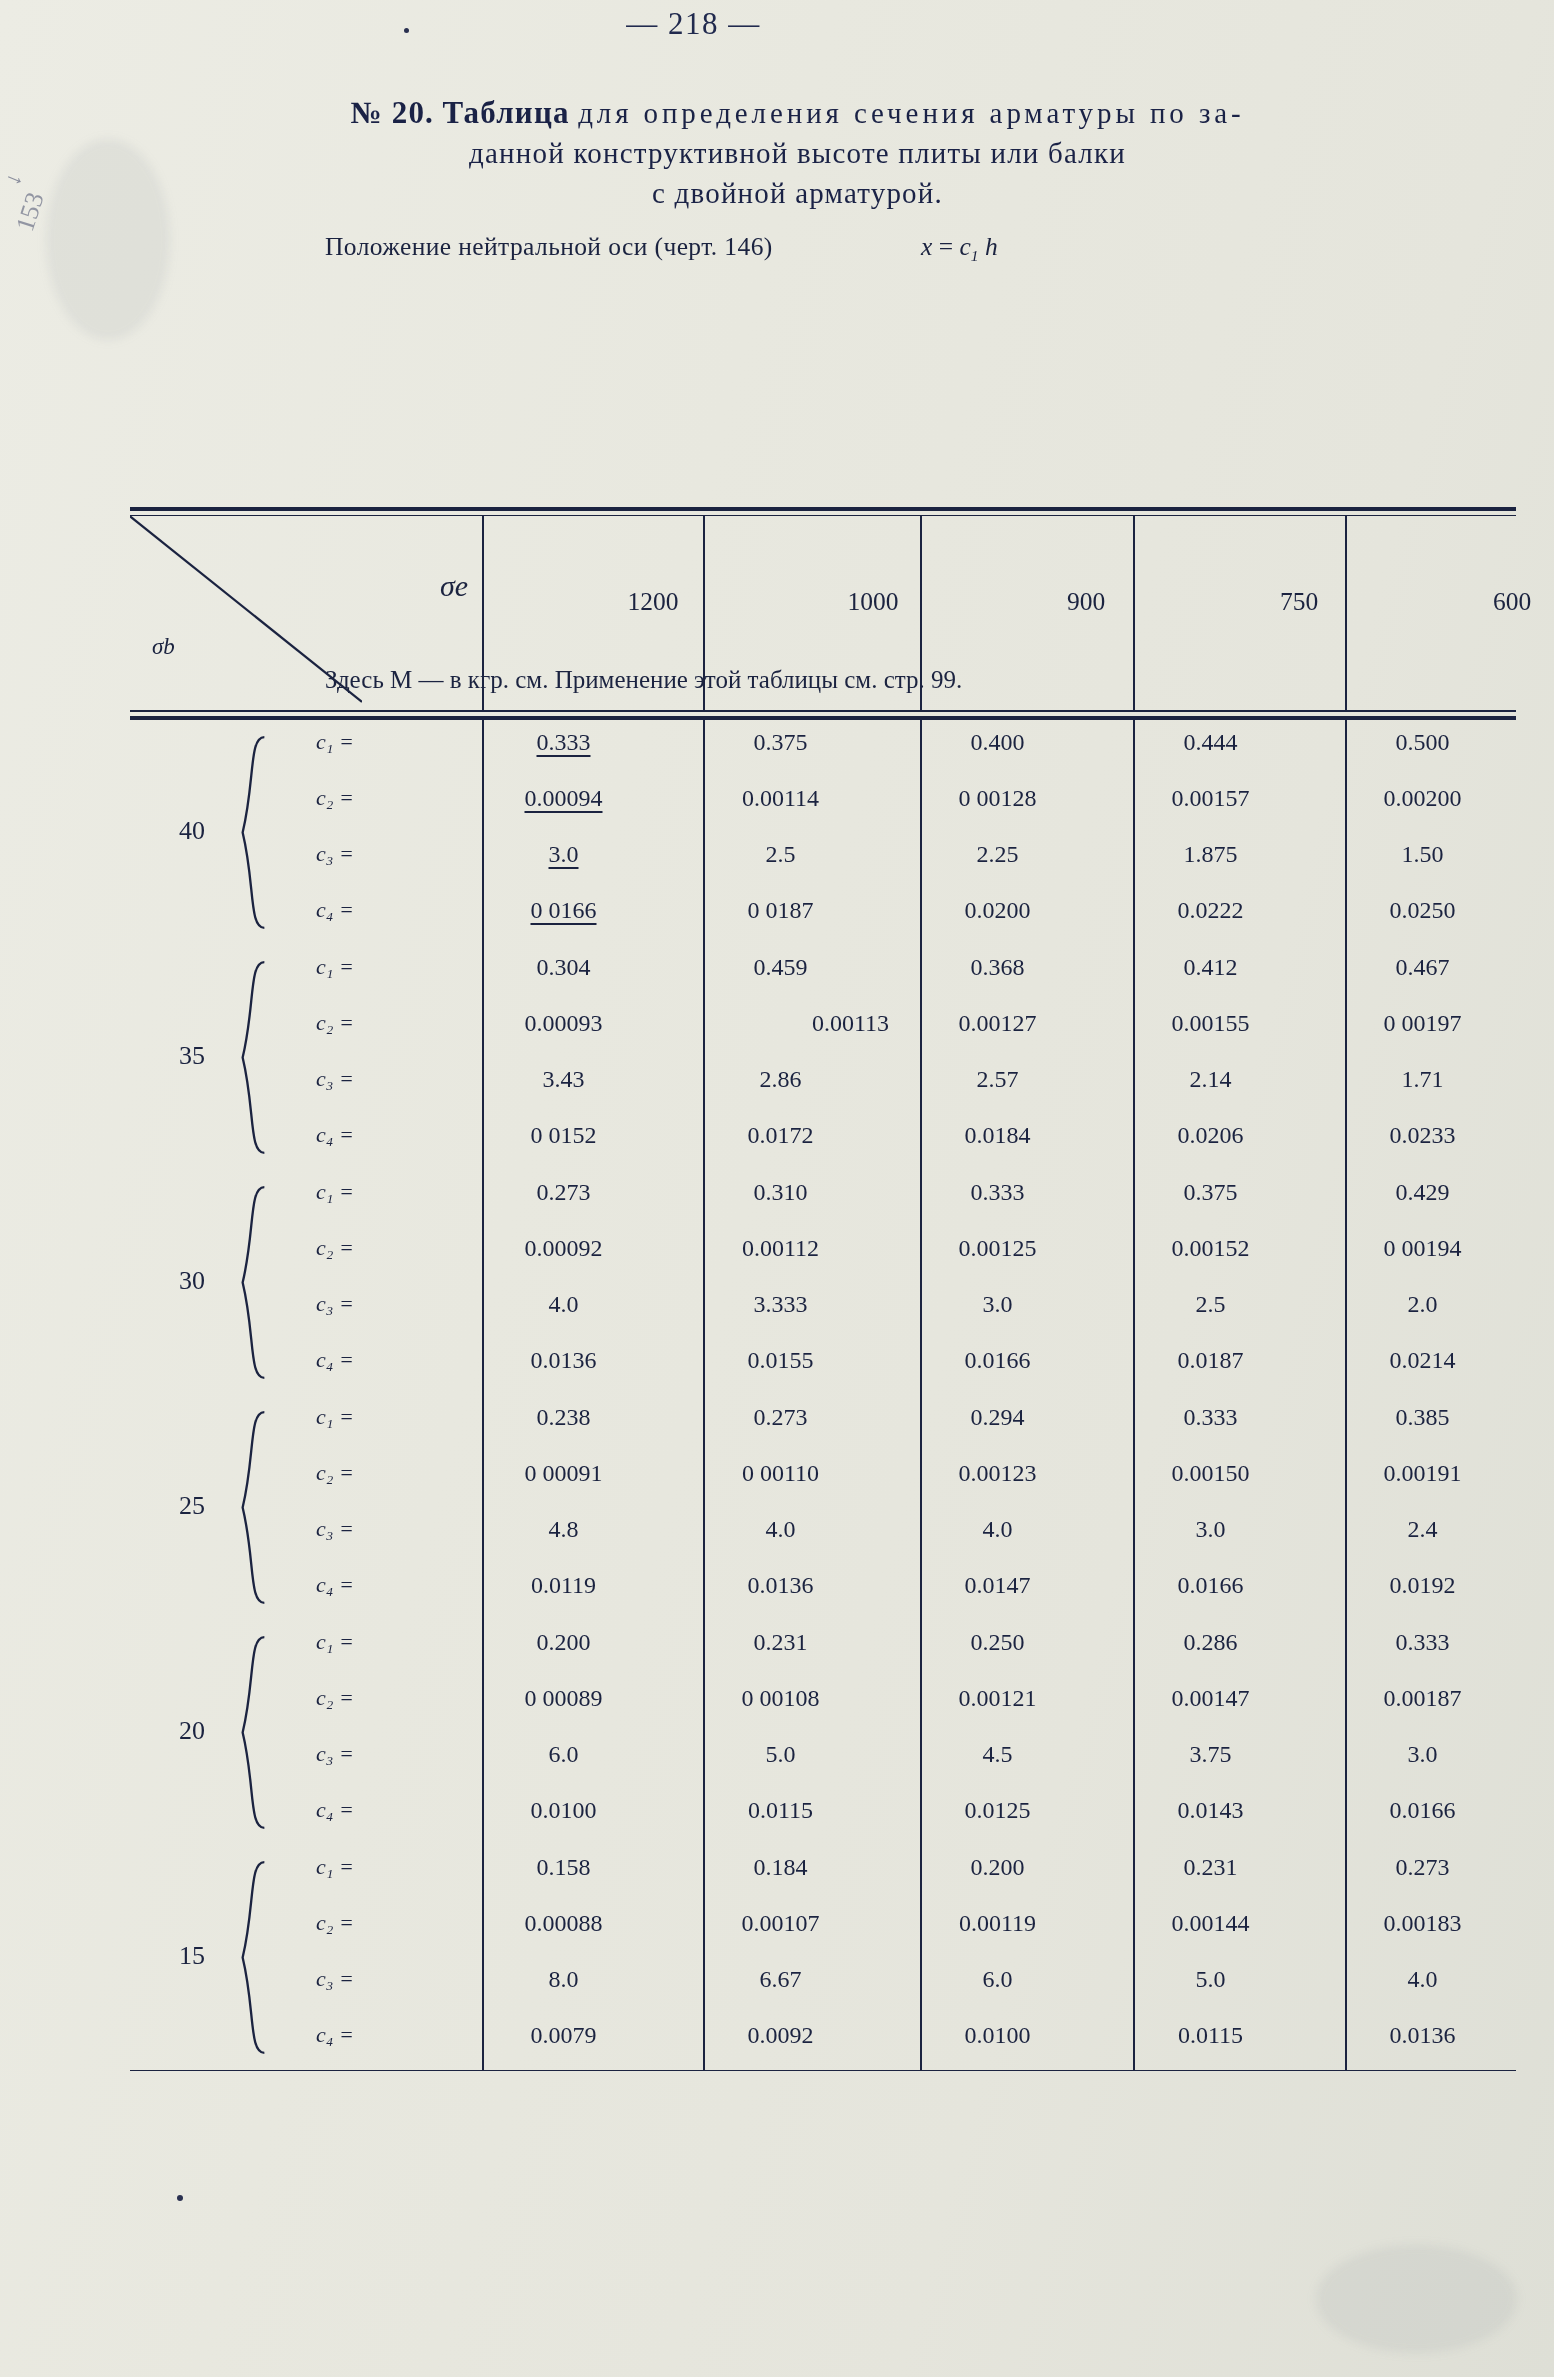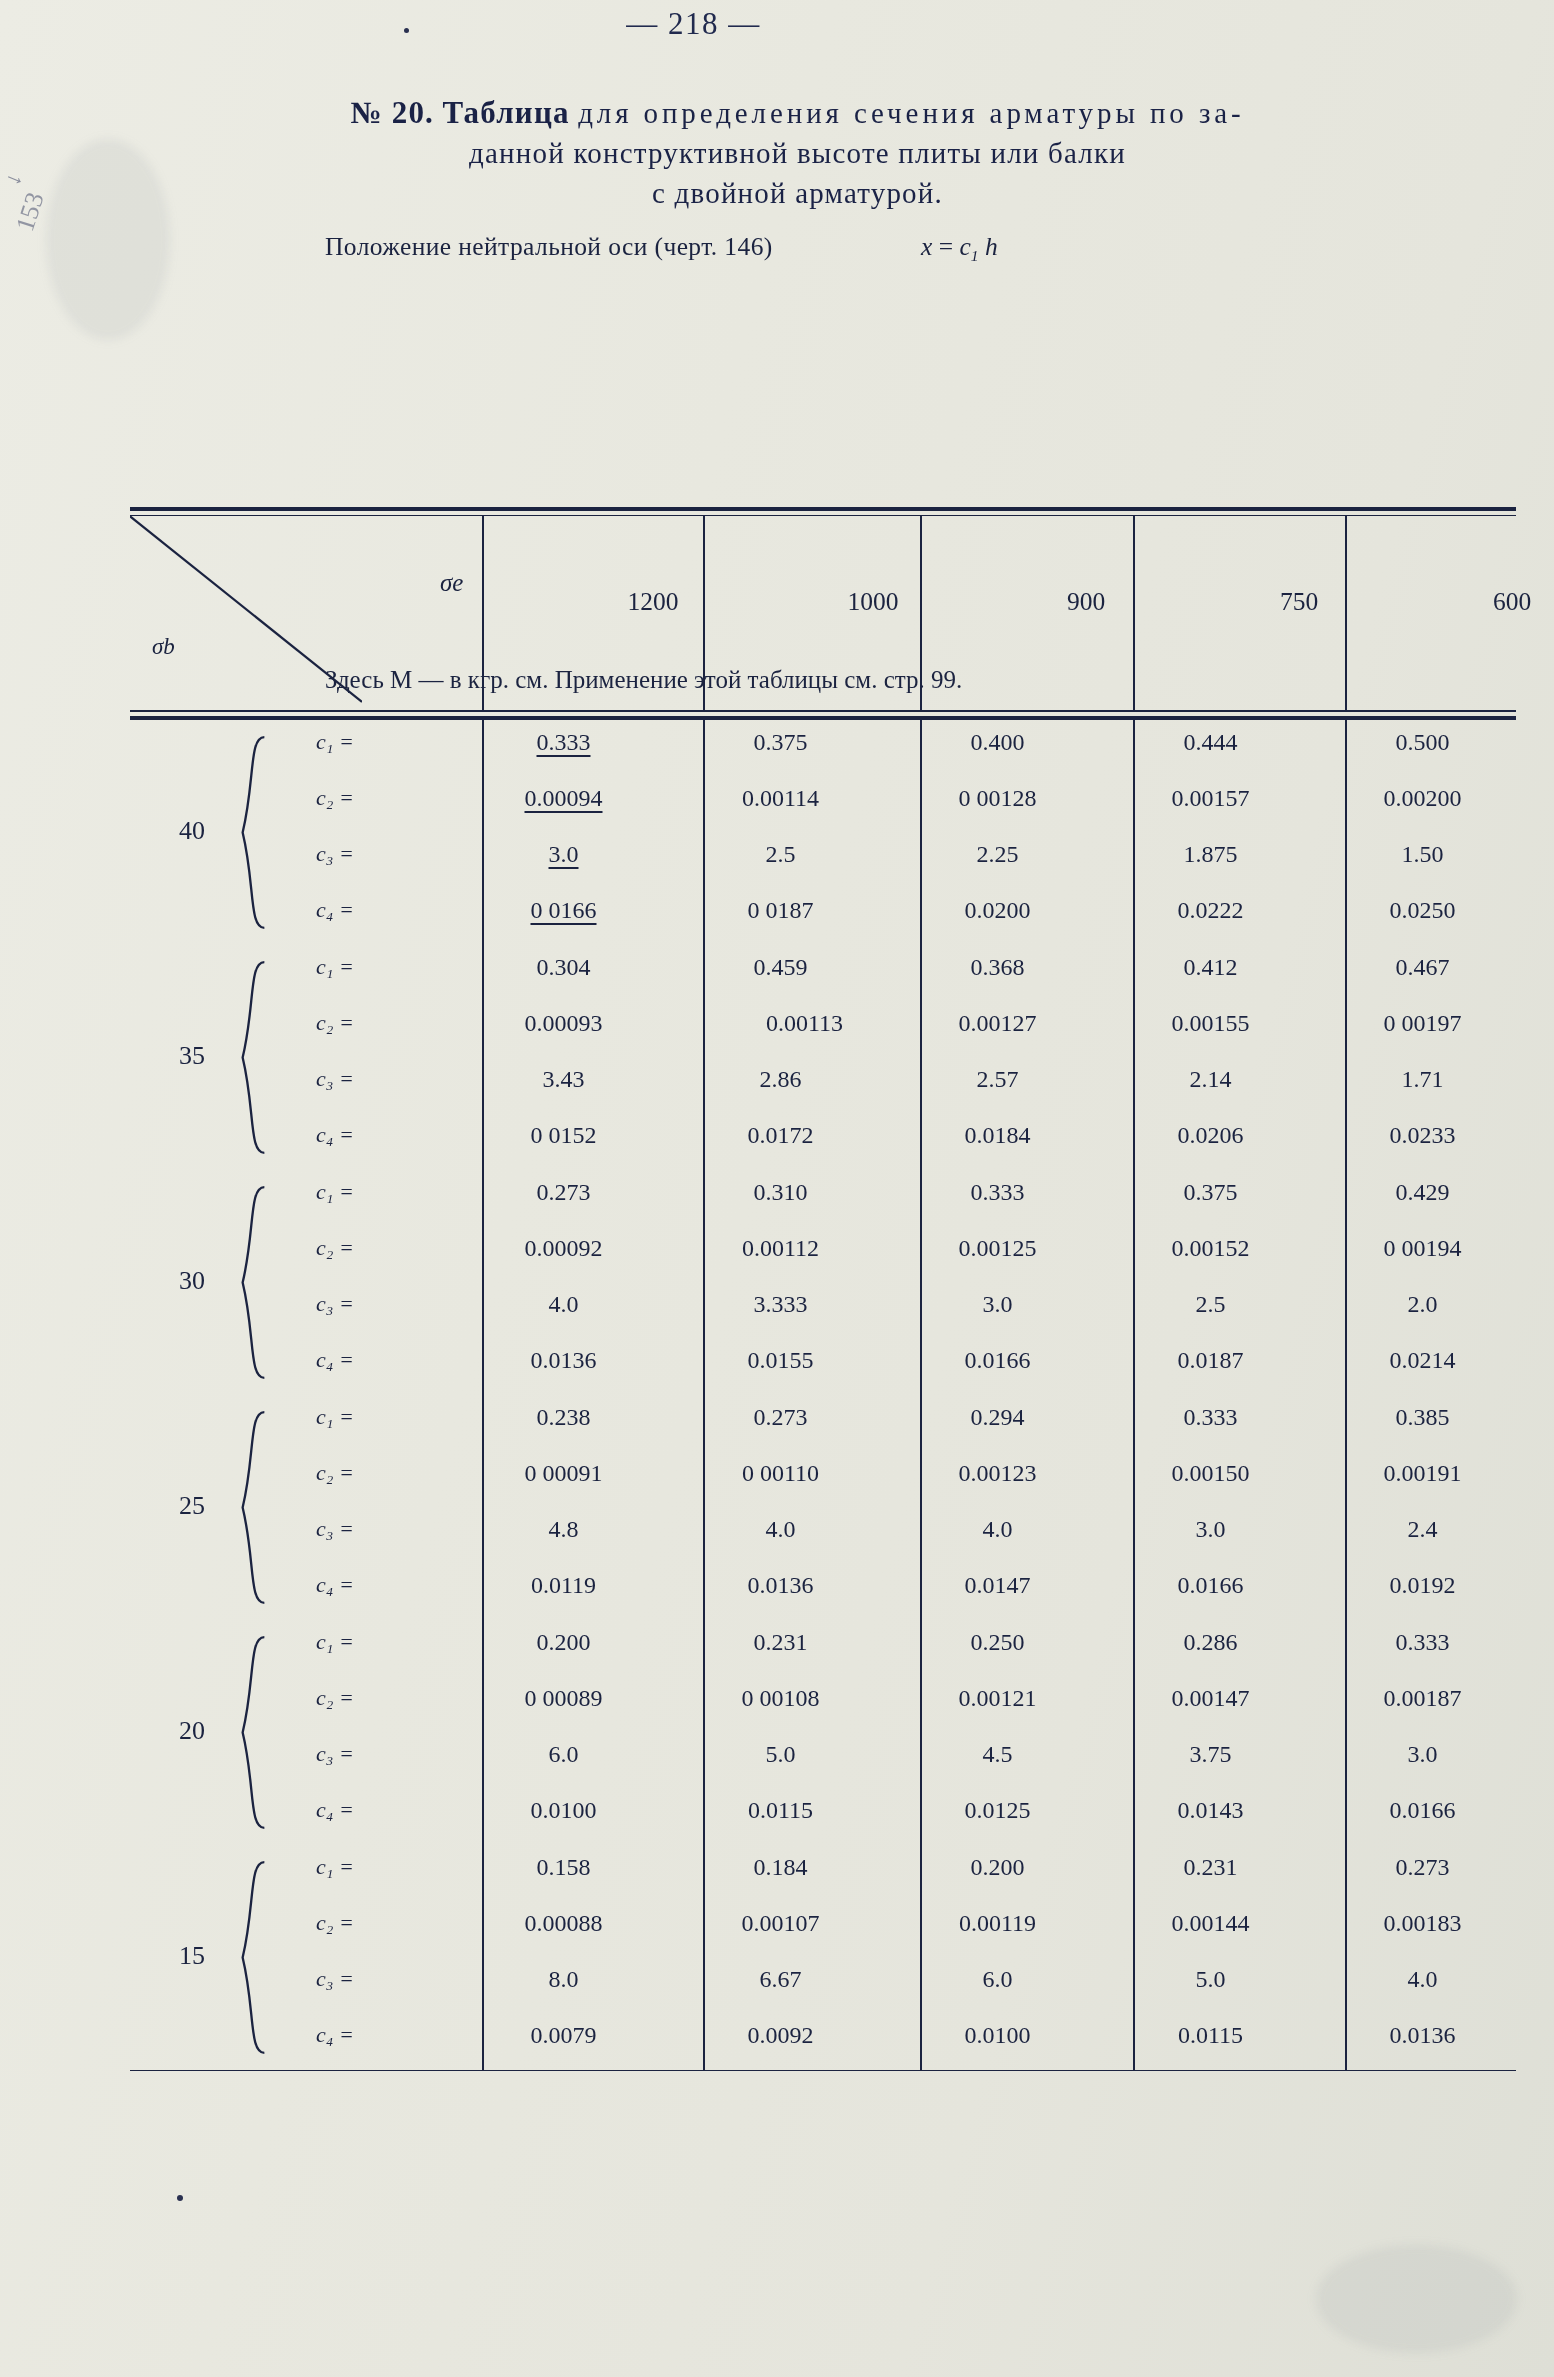--- a/index.html
+++ b/index.html
@@ -138,21 +138,21 @@
     position: absolute;
     left: 22px;
     top: 118px;
     font-size: 23px;
     font-style: italic;
   }
   .hd-sigma-e {
     position: absolute;
     left: 310px;
     top: 53px;
-    font-size: 25px;
+    font-size: 30px;
     font-style: italic;
   }
   .col-head {
     position: absolute;
     top: 71px;
     font-size: 25.5px;
     text-align: center;
     width: 178px;
   }
   .vline {
@@ -353,21 +353,21 @@
           <div class="vline" style="left: 1003px; top: 0px; height: 225px;"></div>
           <div class="vline" style="left: 1215px; top: 0px; height: 225px;"></div>
           <div class="coef r0">c₁ =</div>
           <div class="cell r0" style="left: 325px;">0.304</div>
           <div class="cell r0" style="left: 542px;">0.459</div>
           <div class="cell r0" style="left: 759px;">0.368</div>
           <div class="cell r0" style="left: 972px;">0.412</div>
           <div class="cell r0" style="left: 1184px;">0.467</div>
           <div class="coef r1">c₂ =</div>
           <div class="cell r1" style="left: 325px;">0.00093</div>
-          <div class="cell r1" style="left: 566px;">0.00113</div>
+          <div class="cell r1" style="left: 542px; text-align: right;">0.00113</div>
           <div class="cell r1" style="left: 759px;">0.00127</div>
           <div class="cell r1" style="left: 972px;">0.00155</div>
           <div class="cell r1" style="left: 1184px;">0 00197</div>
           <div class="coef r2">c₃ =</div>
           <div class="cell r2" style="left: 325px;">3.43</div>
           <div class="cell r2" style="left: 542px;">2.86</div>
           <div class="cell r2" style="left: 759px;">2.57</div>
           <div class="cell r2" style="left: 972px;">2.14</div>
           <div class="cell r2" style="left: 1184px;">1.71</div>
           <div class="coef r3">c₄ =</div>

